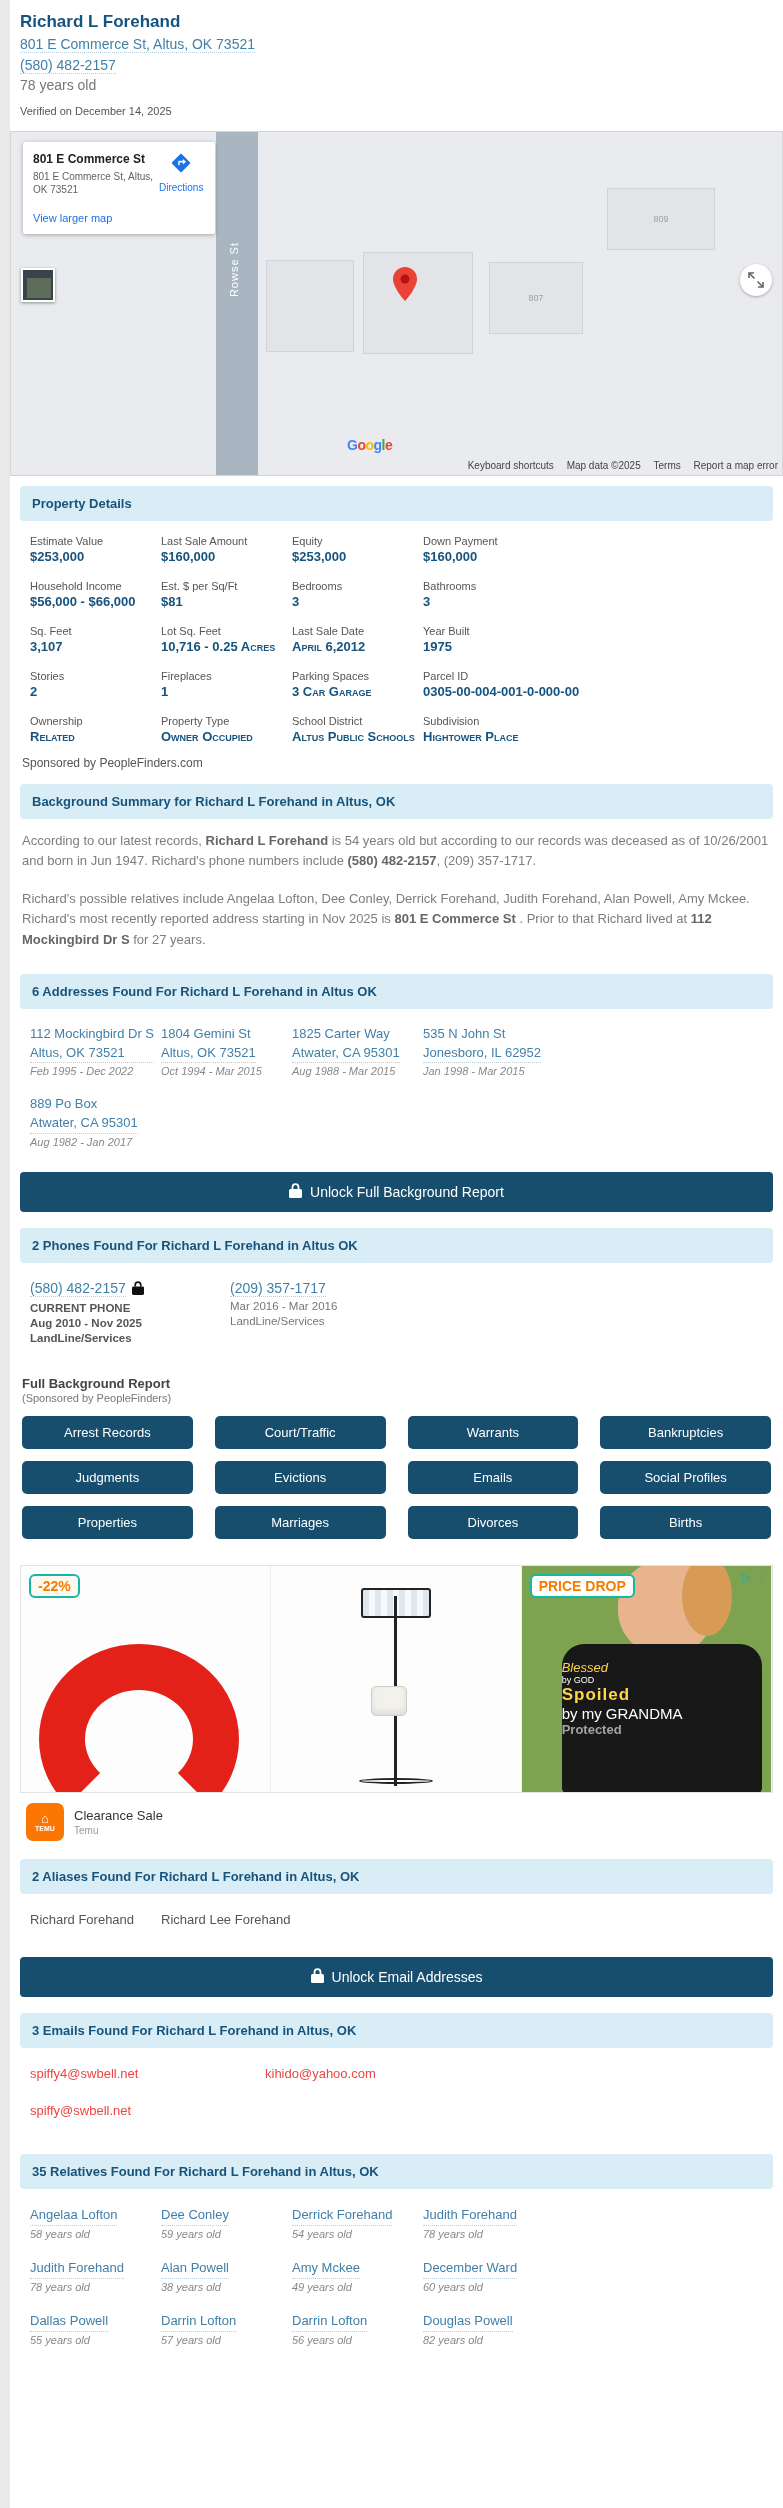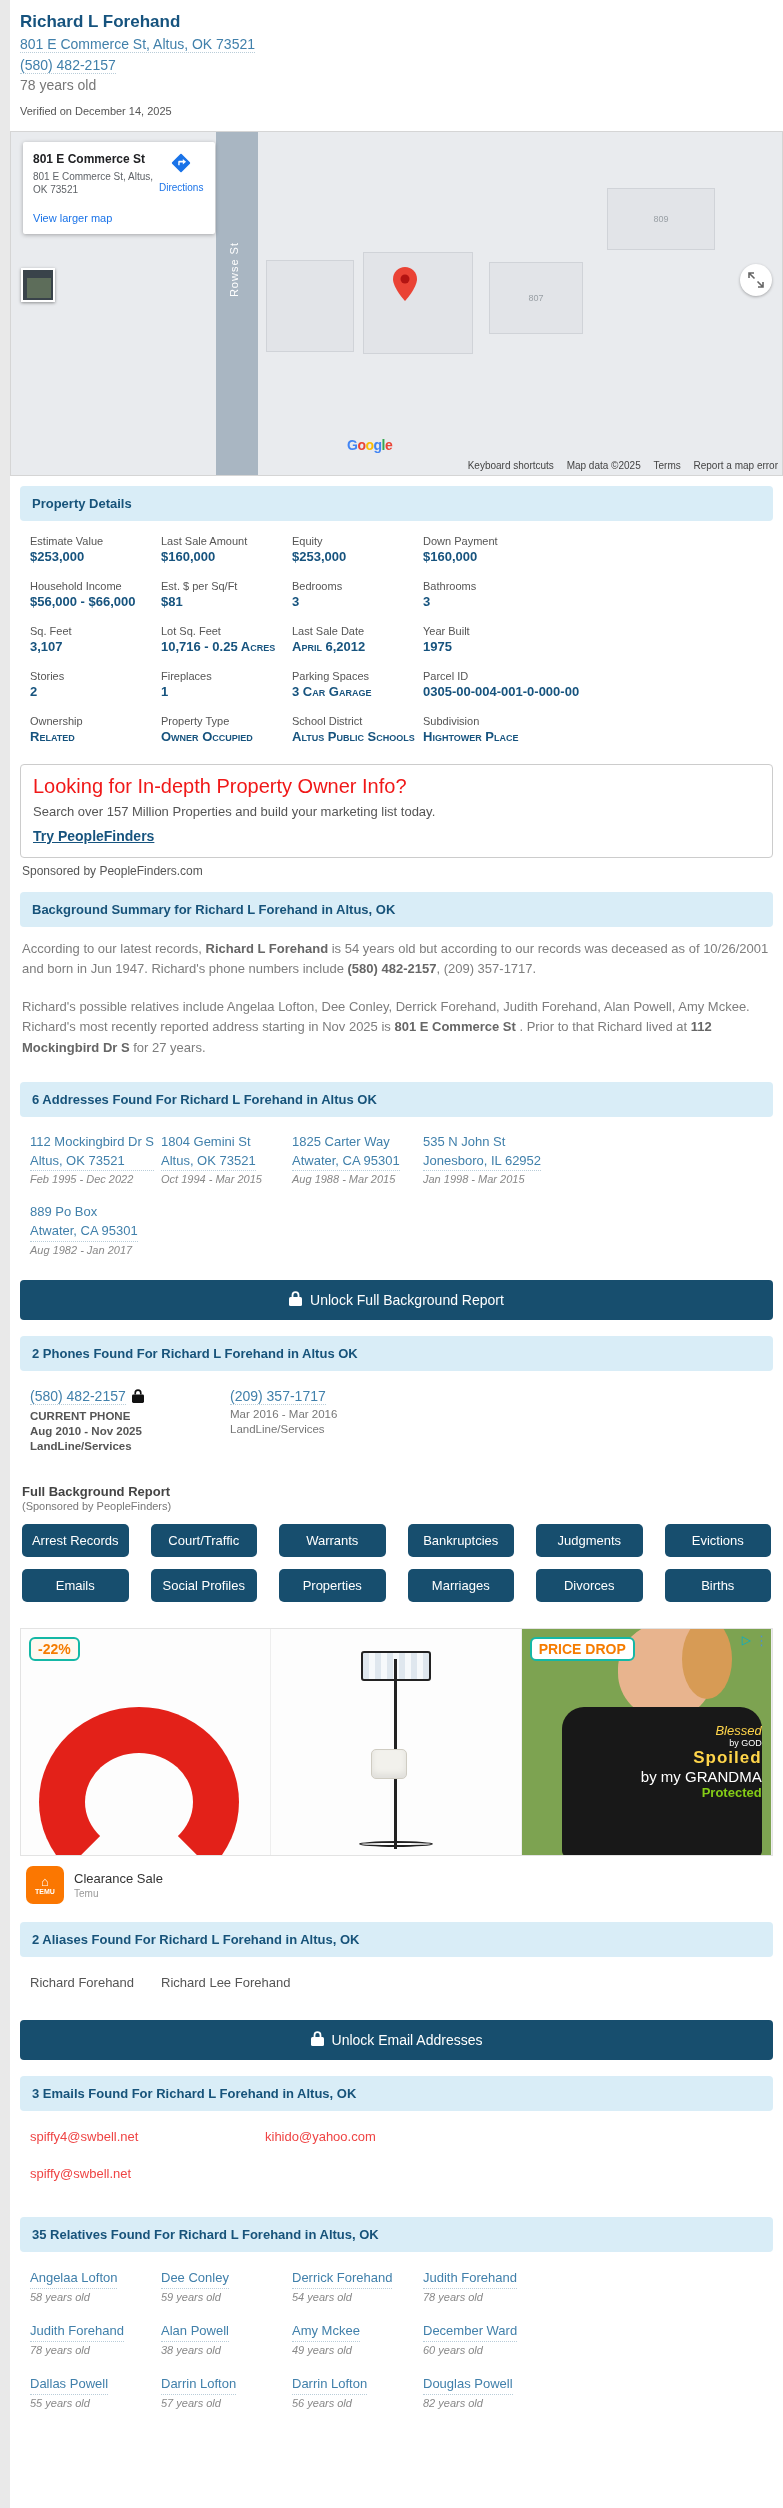--- a/index.html
+++ b/index.html
@@ -65,41 +65,41 @@
   
   .phgrid { display:flex; padding:4px 0 10px 20px; }
   .phcol1 { width:200px; }
   .phone-num { display:inline-block; font-size:14px; color:#4180ab; border-bottom:1px dotted #b9cdd9; cursor:pointer; }
   .phline { font-size:11.5px; color:#777; margin-top:3px; }
   .phline.b { font-weight:bold; color:#555; }
 
   
   .fbr-title { font-size:13px; font-weight:bold; color:#444; margin:22px 12px 0 12px; }
   .fbr-spons { font-size:11px; color:#777; margin:1px 12px 12px 12px; }
-  .btngrid { display:grid; grid-template-columns:repeat(6, 1fr); gap:12px 22px; margin:0 12px; }
+  .btngrid { display:grid; grid-template-columns:repeat(4, 1fr); gap:12px 22px; margin:0 12px; }
   .rbtn { background:#174e6e; color:#fff; text-align:center; font-size:13px; padding:9px 0; border-radius:5px; cursor:pointer; border:none; }
 
   
   .adstrip { position:relative; display:flex; margin:26px 10px 0 10px; height:228px; border:1px solid #e3e3e3; background:#fff; }
   .adpanel { position:relative; flex:1; overflow:hidden; border-right:1px solid #eee; background:#fdfdfd; }
   .badge { position:absolute; left:8px; top:8px; border:2px solid #14b8a6; color:#f57c00; background:#fff8ef; font-weight:bold; font-size:14px; padding:2px 7px; border-radius:6px; z-index:3; }
   .crescent { position:absolute; left:18px; top:78px; width:200px; height:190px; border:46px solid #e32119; border-radius:50%; border-bottom-color:transparent; transform:rotate(0deg); }
   .tp-pole { position:absolute; left:123px; top:30px; width:3px; height:190px; background:#222; }
   .tp-basket { position:absolute; left:90px; top:22px; width:70px; height:30px; border:2px solid #222; border-radius:3px; background:repeating-linear-gradient(90deg,#dfe7ee 0 6px,#f6f9fb 6px 12px); }
   .tp-roll { position:absolute; left:100px; top:120px; width:36px; height:30px; background:#f2f1ec; border:1px solid #cfccc2; border-radius:5px; box-shadow:inset 0 -4px 6px rgba(0,0,0,.08); }
   .tp-base { position:absolute; left:88px; top:212px; width:74px; height:6px; border-radius:50%; border:2px solid #222; }
   .kidpanel { background:#7da351; }
   .kid-head { position:absolute; left:96px; top:-6px; width:96px; height:96px; border-radius:48%; background:#e8b48e; }
   .kid-hair { position:absolute; left:160px; top:-10px; width:50px; height:80px; border-radius:50%; background:#d79b55; }
-  .kid-shirt { position:absolute; left:40px; top:78px; width:200px; height:150px; border-radius:22px 22px 6px 6px; background:#181818; color:#fff; text-align:right; padding-top:16px; }
+  .kid-shirt { position:absolute; left:40px; top:78px; width:200px; height:150px; border-radius:22px 22px 6px 6px; background:#181818; color:#fff; text-align:left; padding-top:16px; }
   .ks1 { color:#ffd54a; font-size:13px; font-style:italic; }
   .ks2 { color:#fff; font-size:9px; }
   .ks3 { color:#ffd54a; font-size:17px; font-weight:bold; letter-spacing:1px; }
   .ks4 { color:#fff; font-size:15px; }
-  .ks5 { color:#84cc16; font-size:13px; font-weight:bold; }
+  .ks5 { color:#a3a3a3; font-size:13px; font-weight:bold; }
   .adchoice { position:absolute; right:4px; top:4px; display:flex; gap:4px; align-items:flex-start; z-index:4; }
   .adchoice .tri { color:#00aecd; font-size:12px; cursor:pointer; }
   .adchoice .dots { color:#4a90d9; font-size:13px; cursor:pointer; }
 
   
   .temurow { display:flex; align-items:center; gap:10px; margin:10px 10px 4px 16px; }
   .temulogo { width:38px; height:38px; border-radius:7px; background:#fb7701; color:#fff; display:flex; flex-direction:column; align-items:center; justify-content:center; font-size:7px; font-weight:bold; cursor:pointer; }
   .temulogo .bag { font-size:13px; line-height:12px; }
   .temuhead { font-size:13px; color:#333; }
   .temusub { font-size:10px; color:#999; margin-top:2px; }
@@ -259,25 +259,20 @@
     <div class="pitem">
         <div class="plabel">School District</div>
         <div class="pvalue">Altus Public Schools</div>
       </div>
     <div class="pitem">
         <div class="plabel">Subdivision</div>
         <div class="pvalue">Hightower Place</div>
       </div>
   </div>
 
-  <div class="pfbox">
-    <div class="pfhead">Looking for In-depth Property Owner Info?</div>
-    <div class="pfbody">Search over 157 Million Properties and build your marketing list today.</div>
-    <a class="pfcta">Try PeopleFinders</a>
-  </div>
   <div class="pfspons">Sponsored by PeopleFinders.com</div>
 
   <div class="secbar">Background Summary for Richard L Forehand in Altus, OK</div>
   <p class="spar"><span>According to our latest records, </span><b>Richard L Forehand</b><span> is 54 years old but according to our records was deceased as of 10/26/2001 and born in Jun 1947. Richard's phone numbers include </span><b>(580) 482-2157</b><span>, (209) 357-1717.</span></p>
   <p class="spar"><span>Richard's possible relatives include Angelaa Lofton, Dee Conley, Derrick Forehand, Judith Forehand, Alan Powell, Amy Mckee. Richard's most recently reported address starting in Nov 2025 is </span><b>801 E Commerce St</b><span> . Prior to that Richard lived at </span><b>112 Mockingbird Dr S</b><span> for 27 years.</span></p>
 
   <div class="secbar" style="margin-top:24px;">6 Addresses Found For Richard L Forehand in Altus OK</div>
   <div class="grid4">
     <div class="cell"><a class="alink"><span>112 Mockingbird Dr S</span><br><span>Altus, OK 73521</span></a><div class="adates">Feb 1995 - Dec 2022</div></div>
     <div class="cell"><a class="alink"><span>1804 Gemini St</span><br><span>Altus, OK 73521</span></a><div class="adates">Oct 1994 - Mar 2015</div></div>

